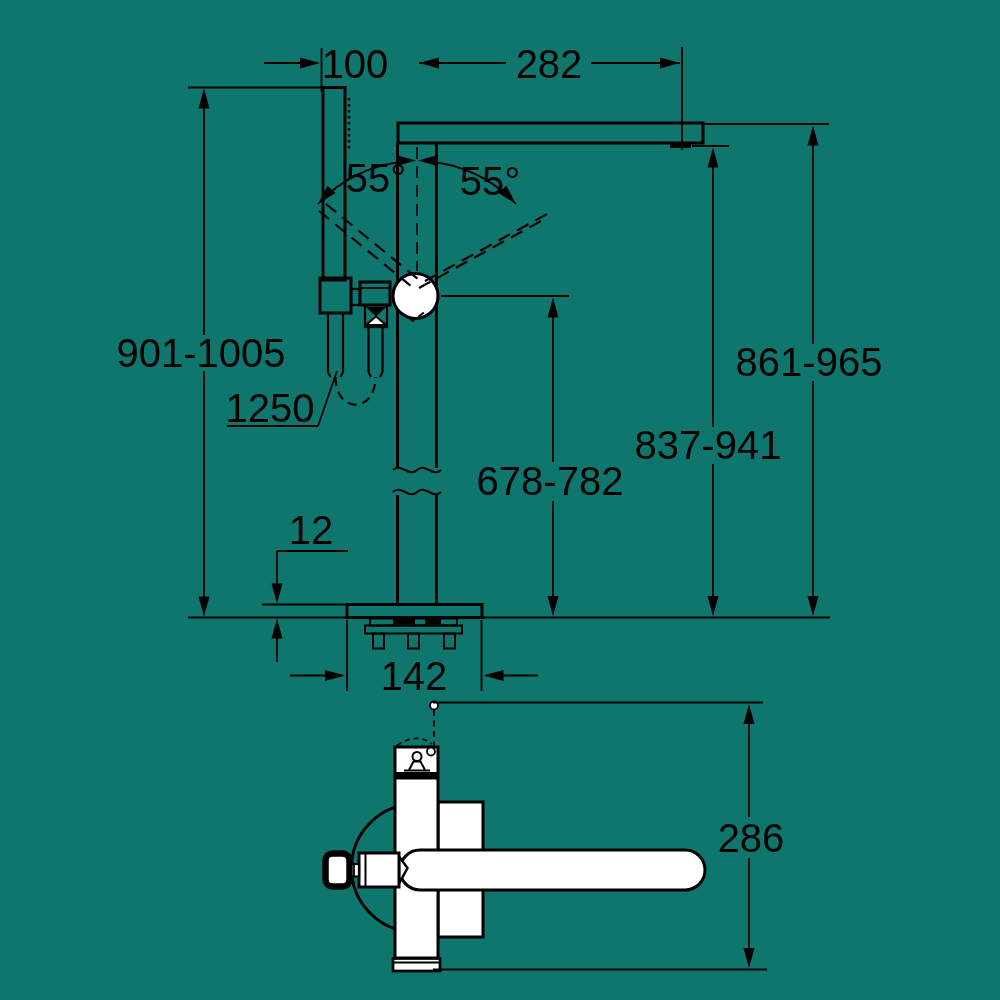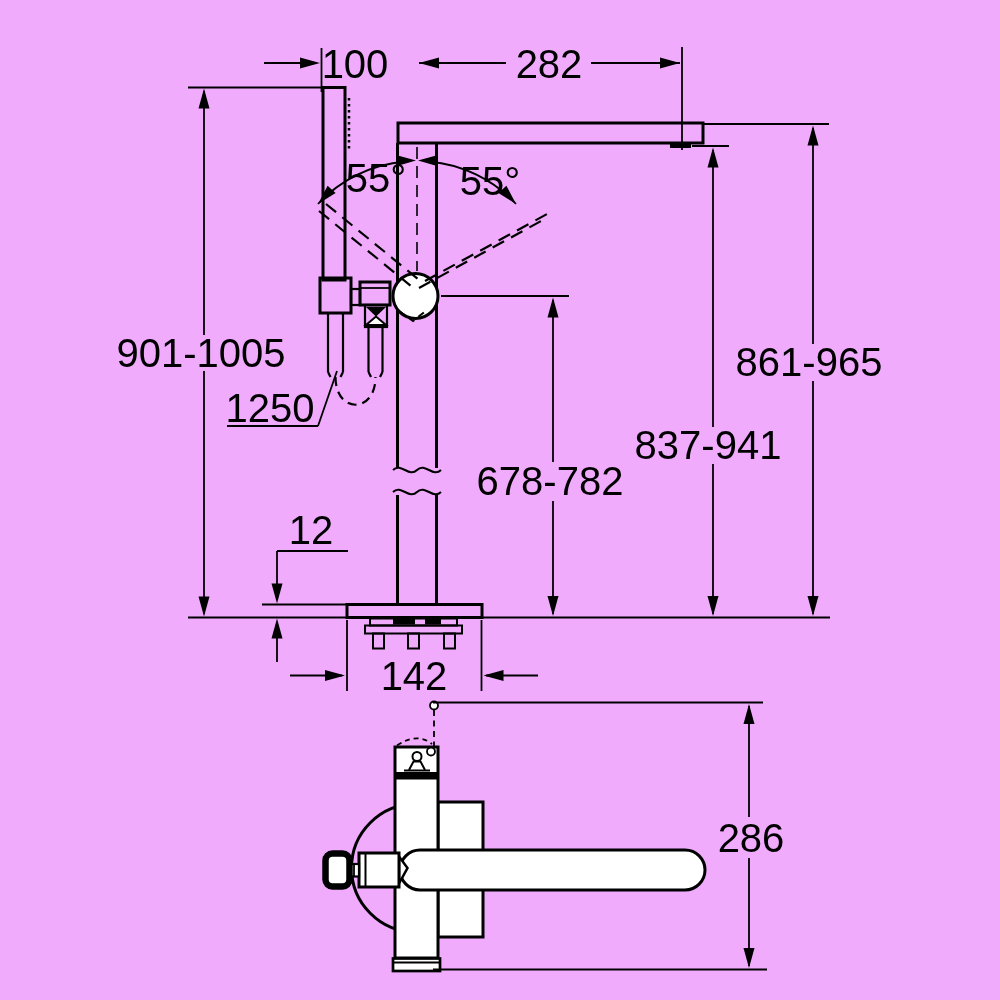--- a/index.html
+++ b/index.html
@@ -1,16 +1,16 @@
 <!DOCTYPE html>
 <html><head>
 <meta charset="utf-8">
 <style>
   html,body{margin:0;padding:0;background:#ffffff;}
-  #stage{position:relative;width:1000px;height:1000px;background:#f0abfc;overflow:hidden;}
+  #stage{position:relative;width:1000px;height:1000px;background:#0f766e;overflow:hidden;}
   svg{display:block;}
   .dim-text{font-family:"Liberation Sans",sans-serif;font-size:40px;fill:#000000;text-anchor:middle;}
   .obj{stroke:#000000;fill:none;stroke-width:3;stroke-linecap:butt;stroke-linejoin:miter;}
   .objw{stroke:#000000;fill:#ffffff;stroke-width:3;}
   .thin{stroke:#000000;fill:none;stroke-width:1.8;}
   .med{stroke:#000000;fill:none;stroke-width:2.2;}
   .arrow{fill:#000000;stroke:none;}
 </style>
 </head>
 <body>

